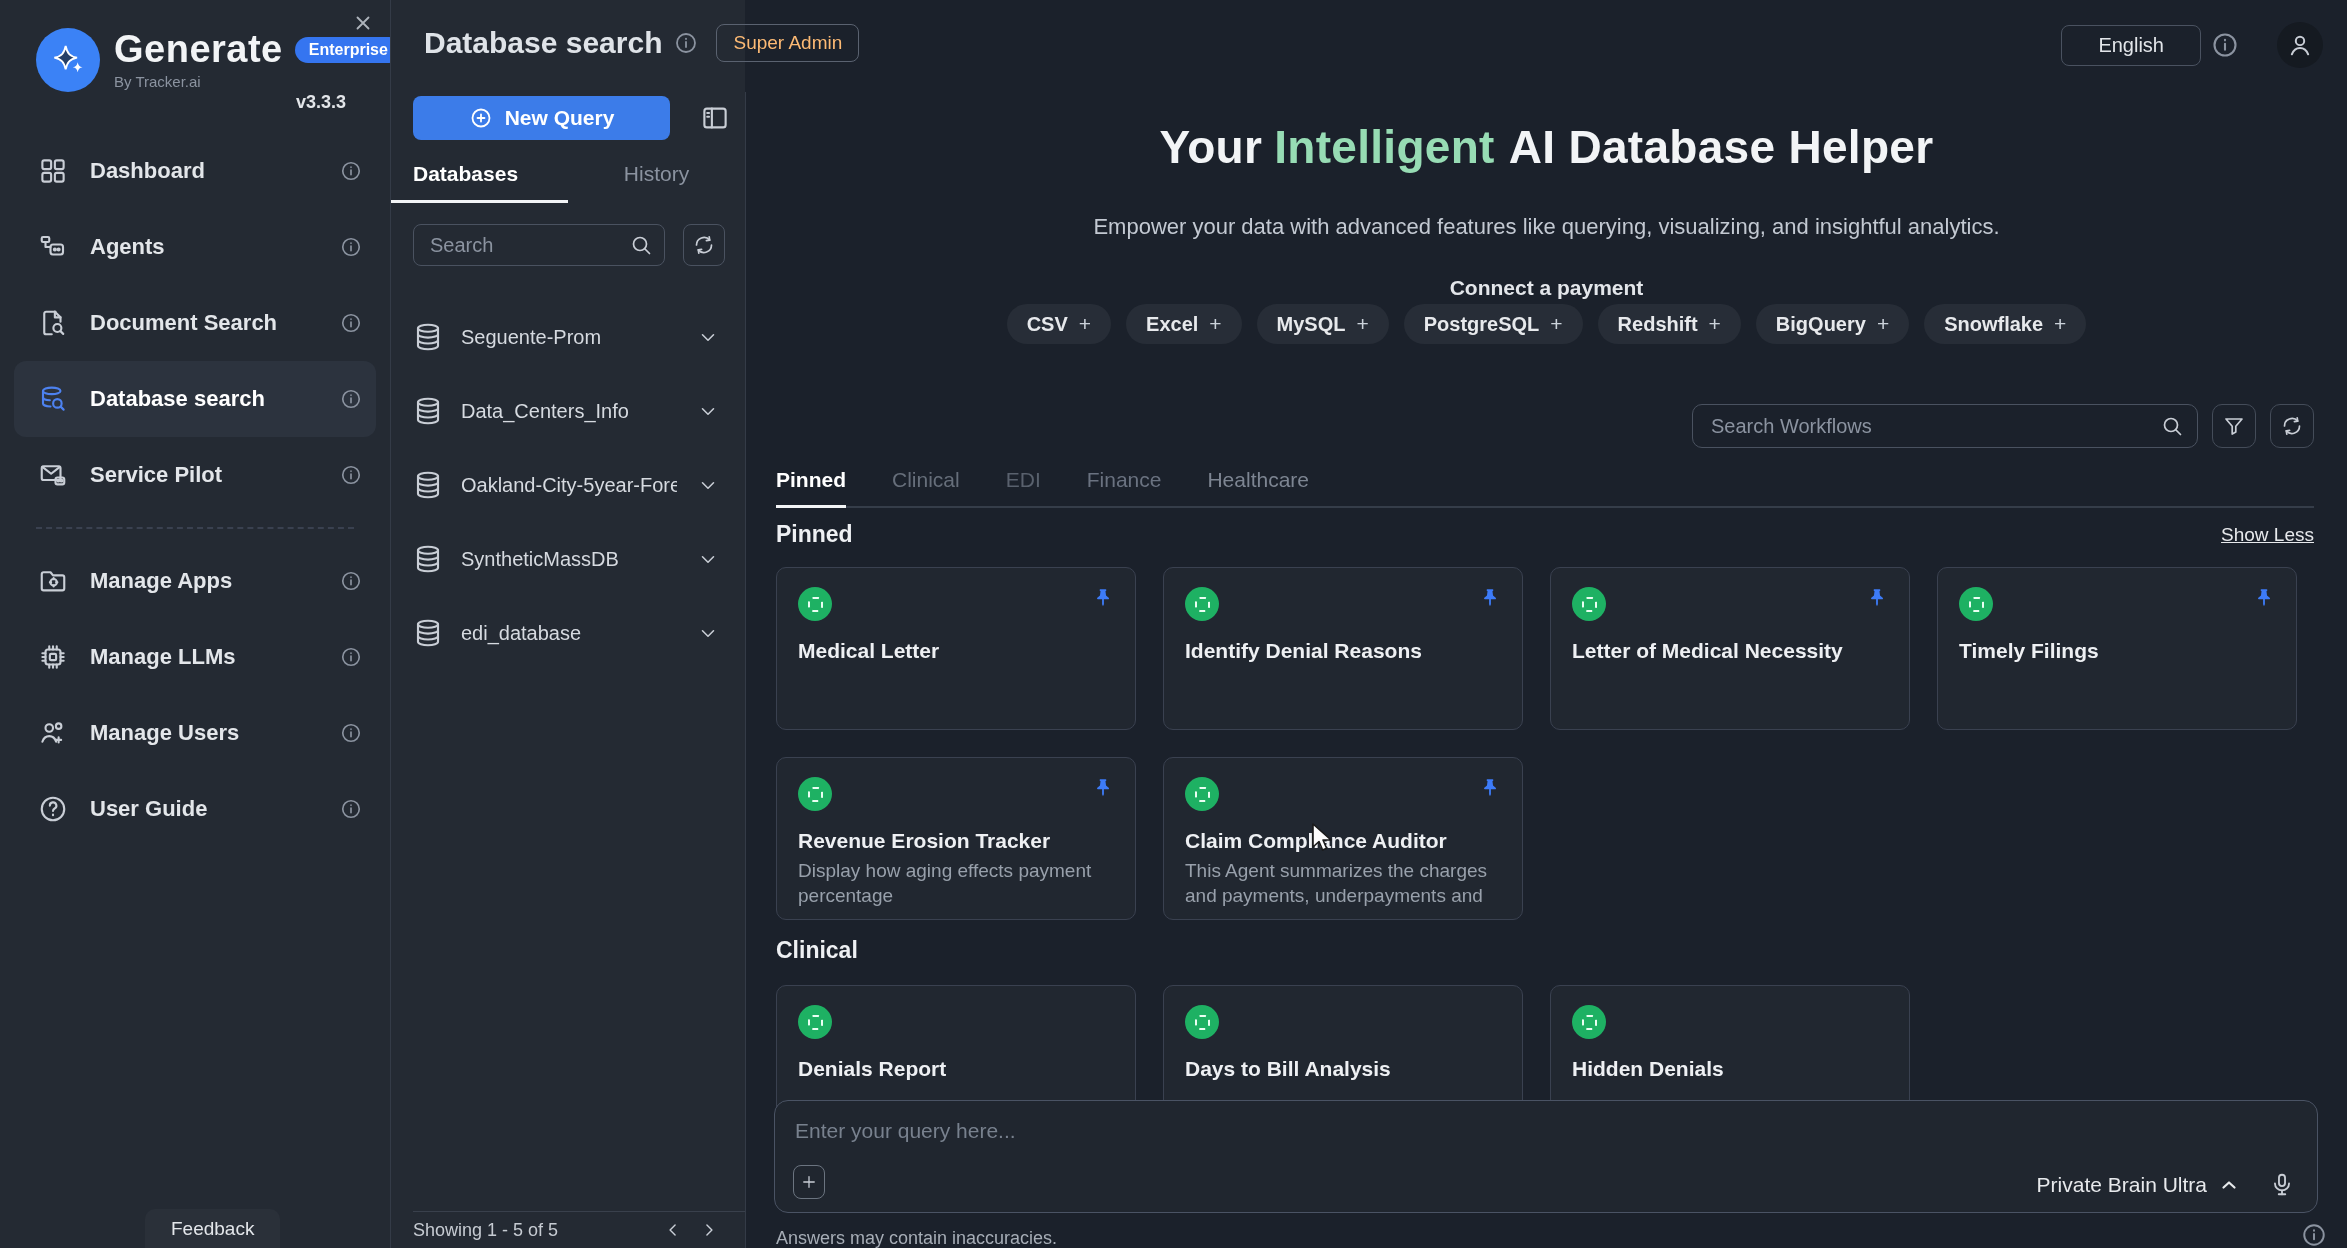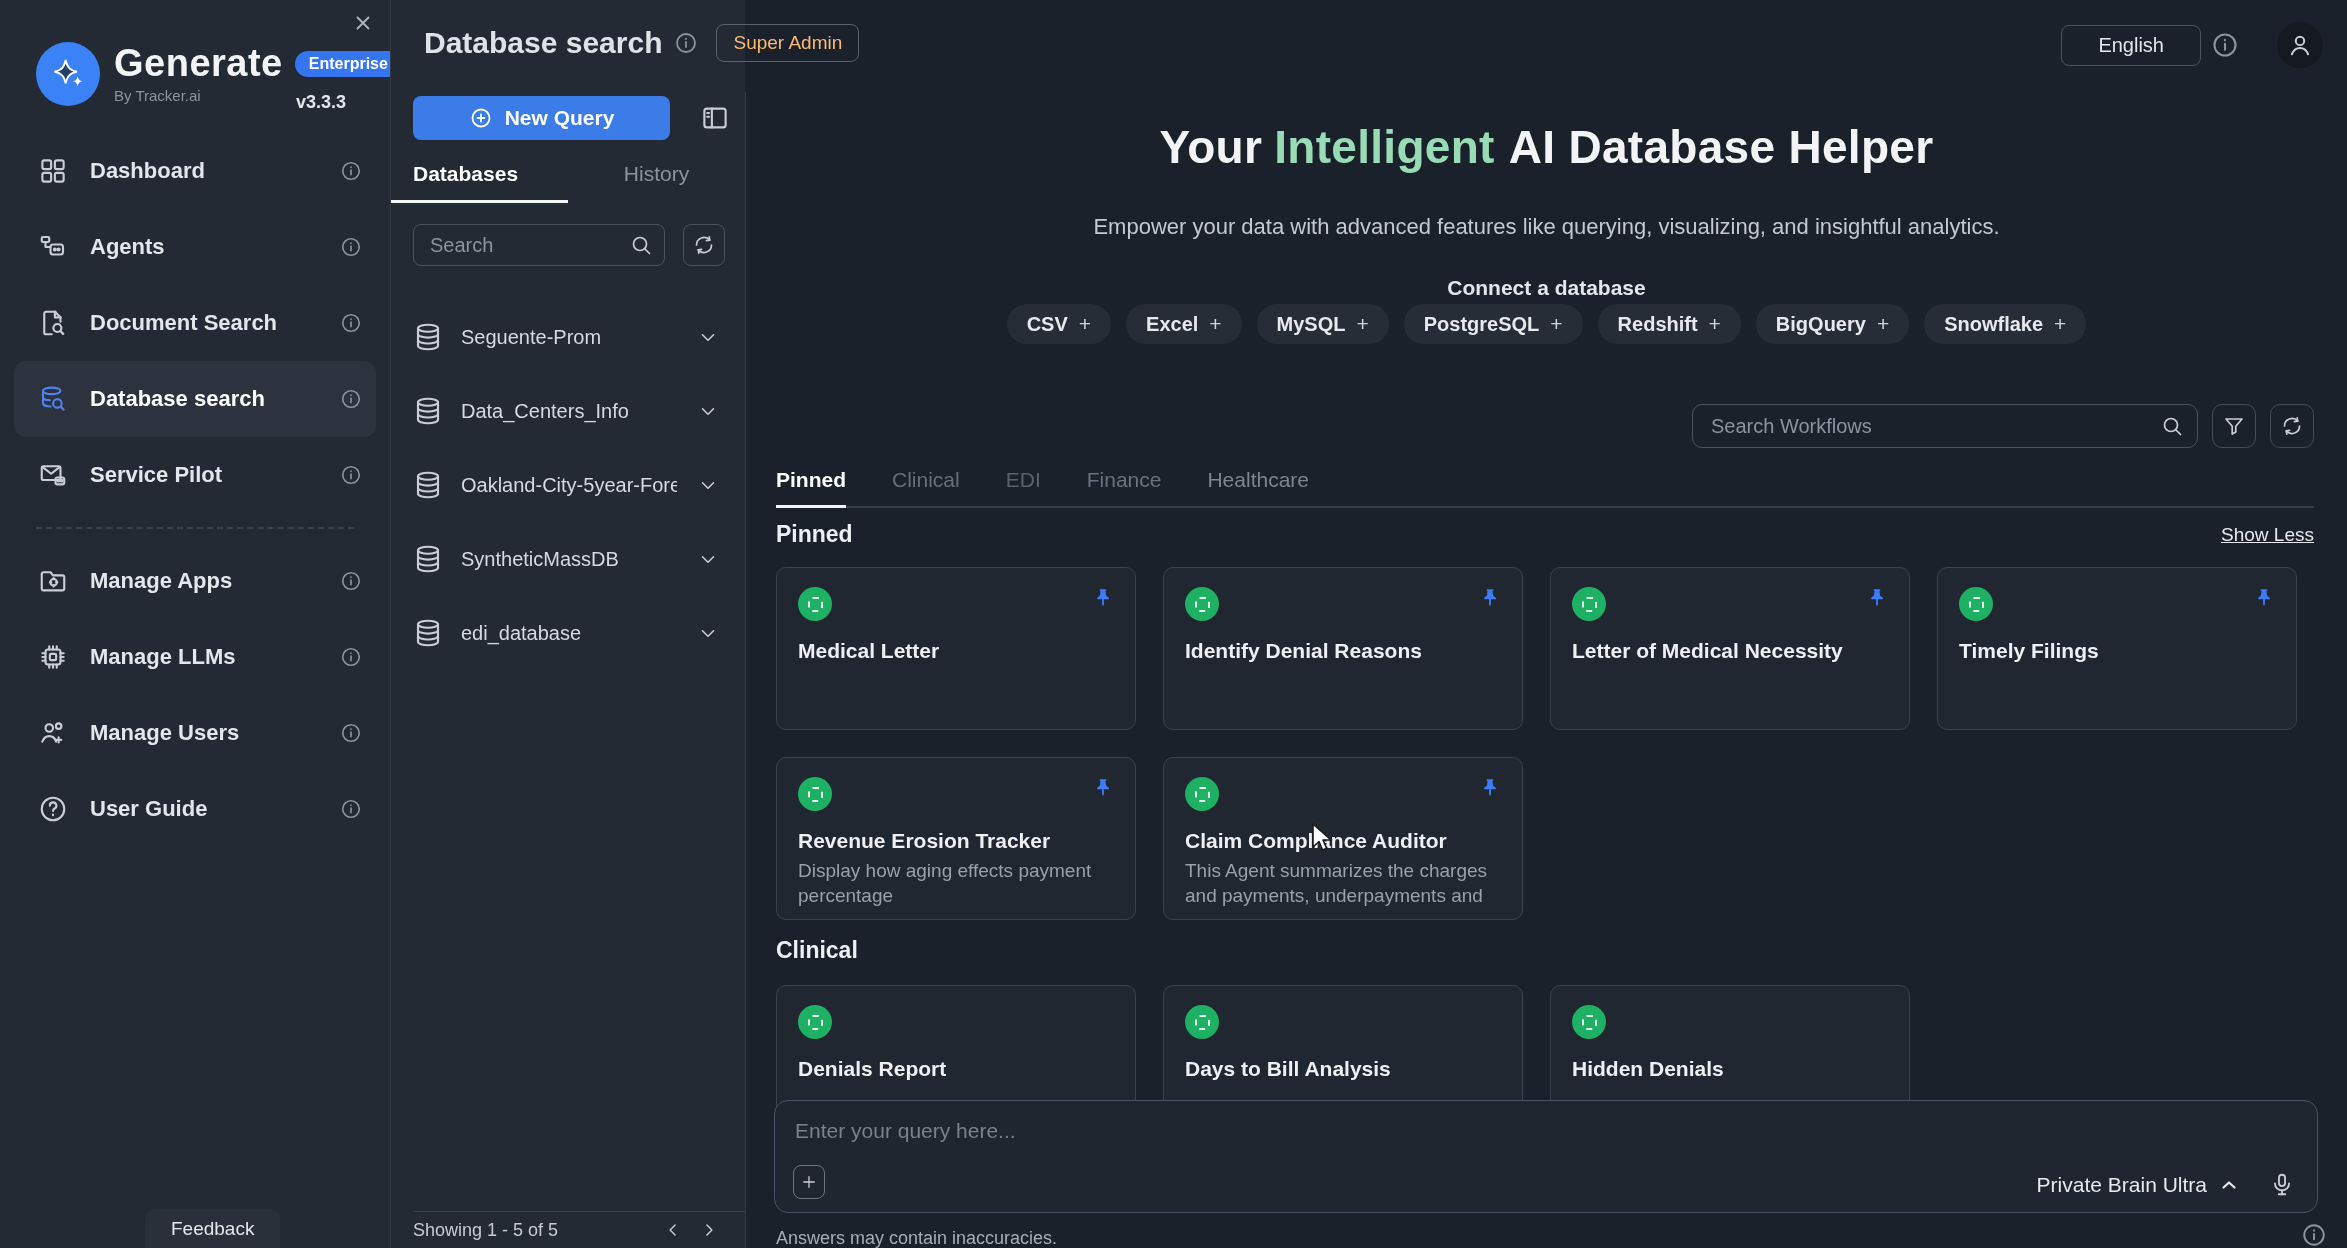--- a/index.html
+++ b/index.html
@@ -13,21 +13,21 @@
   svg { display:block; }
   .stroke-ic { fill:none; stroke:#c9ced6; stroke-width:1.7; stroke-linecap:round; stroke-linejoin:round; }
   .info-ic  { fill:none; stroke:#8b93a0; stroke-width:1.8; stroke-linecap:round; }
 
   
   .sidebar { position:absolute; left:0; top:0; width:390px; height:100%; background:#242a33; }
   .divider-v1 { position:absolute; left:390px; top:0; bottom:0; width:1px; background:#343b47; z-index:5; }
   .divider-v2 { position:absolute; left:745px; top:92px; bottom:0; width:1px; background:#343b47; z-index:5; }
 
   .close-x { position:absolute; top:12px; right:16px; width:22px; height:22px; cursor:pointer; }
-  .brand-row { position:absolute; top:42px; left:36px; display:flex; align-items:flex-start; }
+  .brand-row { position:absolute; top:28px; left:36px; display:flex; align-items:flex-start; }
   .brand-logo { width:64px; height:64px; border-radius:50%; background:#3b82f6; display:flex; align-items:center; justify-content:center; }
   .brand-txt { margin-left:14px; }
   .brand-line1 { display:flex; align-items:center; }
   .brand-name { font-size:38px; font-weight:600; color:#f2f4f6; letter-spacing:0.5px; }
   .brand-badge { margin-left:12px; background:#3575f0; color:#fff; font-size:16px; font-weight:600; padding:4px 14px; border-radius:14px; }
   .brand-sub { font-size:15px; color:#8b93a0; margin-top:2px; }
   .brand-version { position:absolute; top:92px; left:296px; font-size:18px; font-weight:600; color:#e3e6ea; }
 
   .nav { position:absolute; top:133px; left:0; width:100%; }
   .nav-item { height:76px; display:flex; align-items:center; padding:0 28px 0 38px; position:relative; cursor:pointer; }
@@ -478,21 +478,21 @@
         </span>
     </span>
   </div>
 </div>
 
 <div class="main">
 
   <div class="hero">
     <div class="hero-title"><span>Your</span><span class="hl">Intelligent</span><span>AI Database Helper</span></div>
     <div class="hero-sub">Empower your data with advanced features like querying, visualizing, and insightful analytics.</div>
-    <div class="connect-label">Connect a database</div>
+    <div class="connect-label">Connect a payment</div>
     <div class="connector-row">
       <div class="pill">
           <span class="plabel">CSV</span>
           <span class="plus">+</span>
         </div>
       <div class="pill">
           <span class="plabel">Excel</span>
           <span class="plus">+</span>
         </div>
       <div class="pill">

